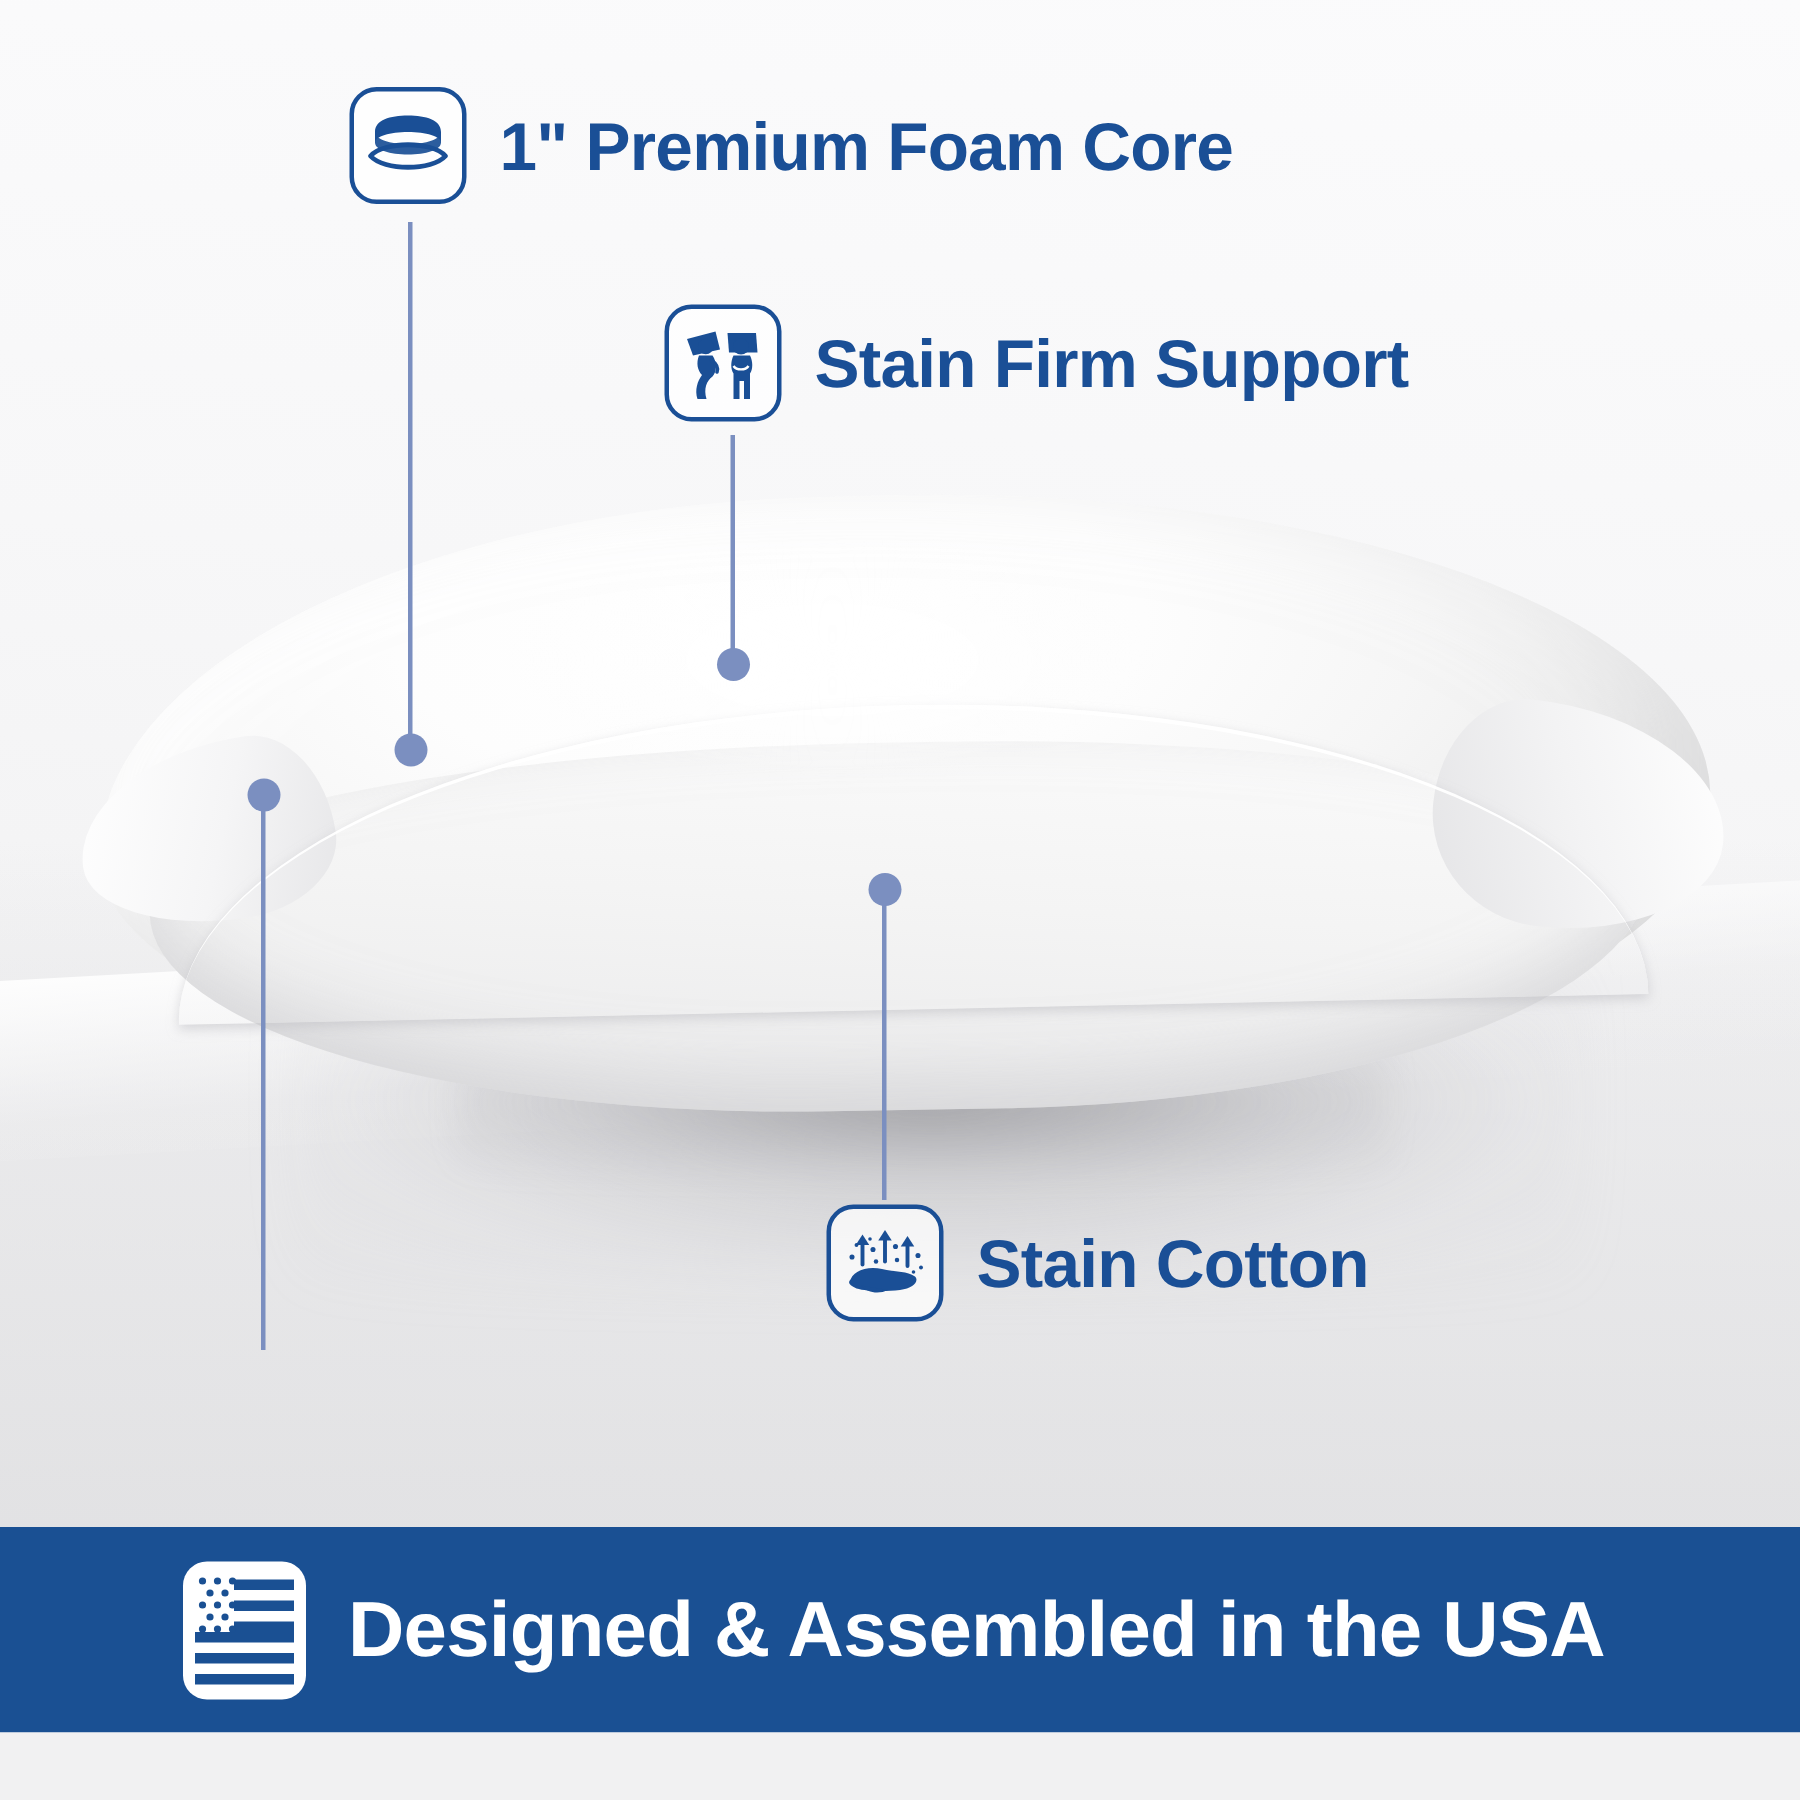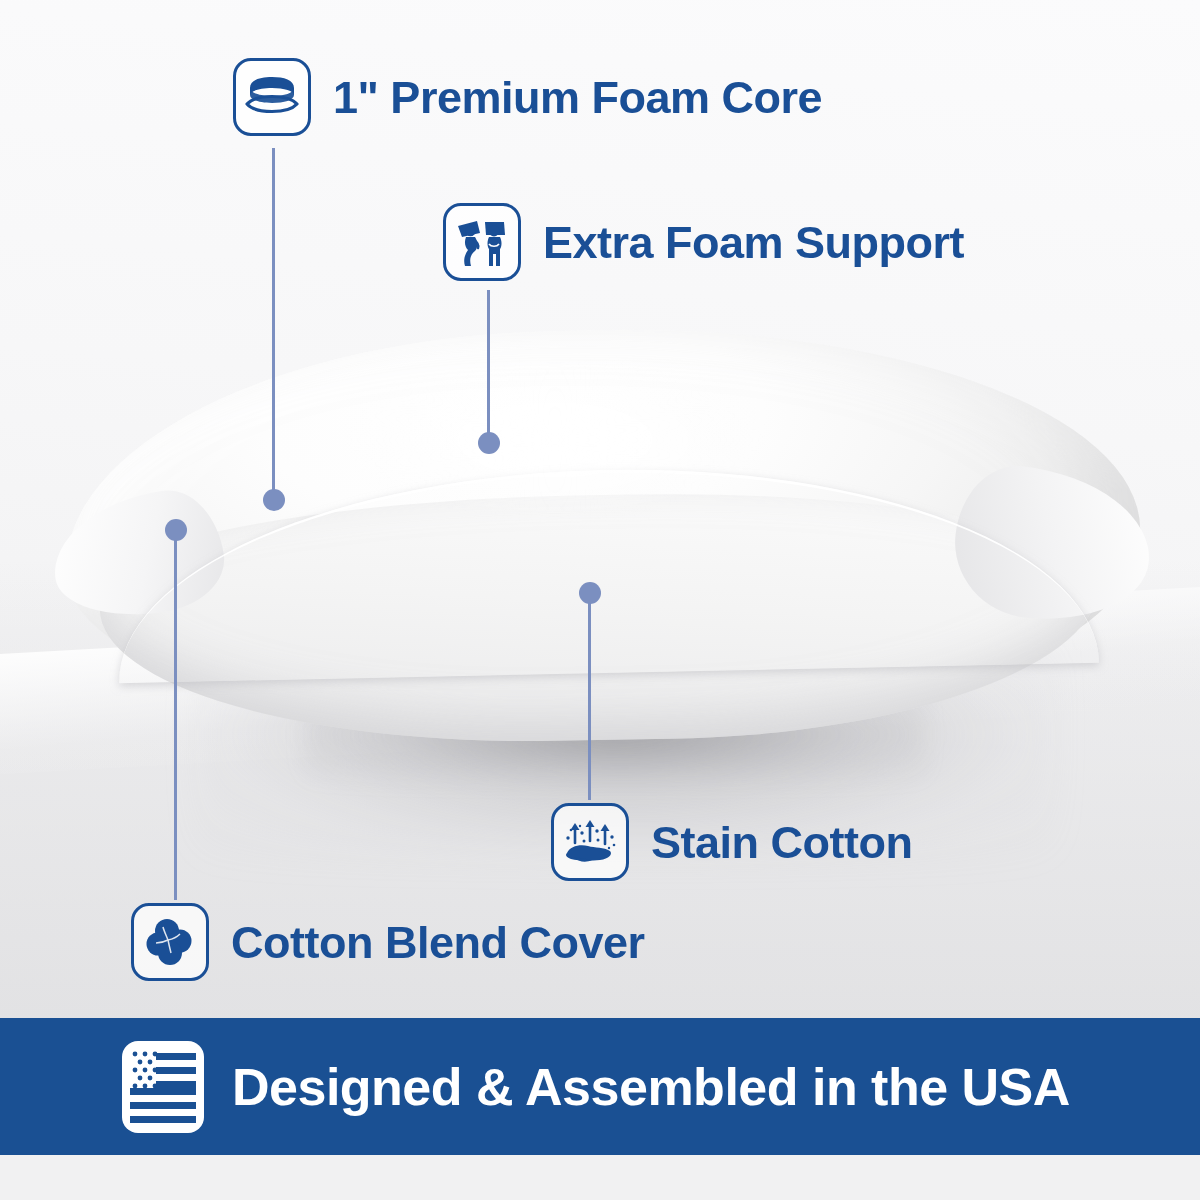--- a/index.html
+++ b/index.html
@@ -255,21 +255,21 @@
         <path d="M12 23 C10 28, 11 33, 14 36 C11 40, 9 46, 11 52 L17 52 C15 45, 17 40, 21 37 C24 34, 24 27, 21 23 Z" fill="#1a4f96"></path>
         <path d="M20 26 C23 28, 25 31, 24 34" fill="none" stroke="#1a4f96" stroke-width="2.4" stroke-linecap="round"></path>
 
         <path d="M31 8 L50 8 L51 21 L32 21 Z" fill="#1a4f96"></path>
 
         <circle cx="40" cy="17" r="5.4" fill="#1a4f96"></circle>
         <path d="M35 23 C33 27, 33 32, 35 35 L35 52 L39 52 L39 40 L42 40 L42 52 L46 52 L46 35 C48 32, 48 27, 46 23 Z" fill="#1a4f96"></path>
         <path d="M35 30 C37 33, 43 33, 45 30" fill="none" stroke="#ffffff" stroke-width="1.6"></path>
       </svg>
     </div>
-    <div class="feature-label">Extra Foam Support</div>
+    <div class="feature-label">Stain Firm Support</div>
   </div>
 
   <div class="feature" style="left:551px; top:803px;">
     <div class="icon-box">
       <svg width="56" height="50" viewBox="0 0 56 50" aria-hidden="true">
 
         <path d="M5 36 C8 29, 18 27, 26 29 C33 31, 42 30, 48 34 C51 37, 47 42, 38 43 C28 44, 16 44, 9 42 C4 40, 3 38, 5 36 Z" fill="#1a4f96"></path>
         <path d="M12 40 C16 45, 24 46, 30 43" fill="#1a4f96"></path>
 
         <g stroke="#1a4f96" stroke-width="2.6" stroke-linecap="round" fill="none">
@@ -293,37 +293,20 @@
           <circle cx="9" cy="13" r="1.3"></circle>
             <circle cx="52" cy="28" r="1.3"></circle>
           <circle cx="18" cy="9" r="1.2"></circle>
             <circle cx="47" cy="31" r="1.2"></circle>
         </g>
       </svg>
     </div>
     <div class="feature-label">Stain Cotton</div>
   </div>
 
-  <div class="feature" style="left:131px; top:903px;">
-    <div class="icon-box">
-      <svg width="52" height="52" viewBox="0 0 52 52" aria-hidden="true">
-        <circle cx="23" cy="15" r="12" fill="#1a4f96"></circle>
-        <circle cx="36" cy="25" r="11.5" fill="#1a4f96"></circle>
-        <circle cx="14" cy="28" r="11.5" fill="#1a4f96"></circle>
-        <circle cx="26" cy="37" r="12" fill="#1a4f96"></circle>
-        <g stroke="#ffffff" stroke-width="1.5" fill="none" opacity=".85">
-          <path d="M24 24 C22 19, 20 15, 19 11"></path>
-          <path d="M24 24 C29 23, 33 21, 36 18"></path>
-          <path d="M24 24 C20 26, 16 27, 12 27"></path>
-          <path d="M24 24 C25 29, 26 33, 27 37"></path>
-        </g>
-      </svg>
-    </div>
-    <div class="feature-label">Cotton Blend Cover</div>
-  </div>
 
   <div class="usa-banner">
     <div class="flag-box">
       <svg width="74" height="84" viewBox="0 0 74 84" aria-hidden="true">
 
         <g fill="#1a5093">
           <rect x="30" y="8" width="40" height="7"></rect>
           <rect x="30" y="22" width="40" height="7"></rect>
           <rect x="30" y="36" width="40" height="7"></rect>
           <rect x="4" y="43" width="66" height="7"></rect>

